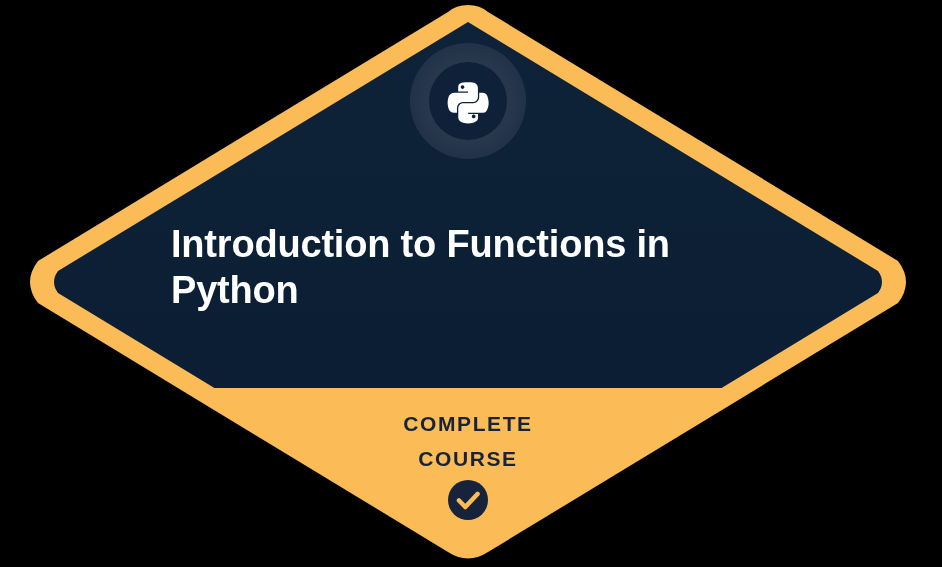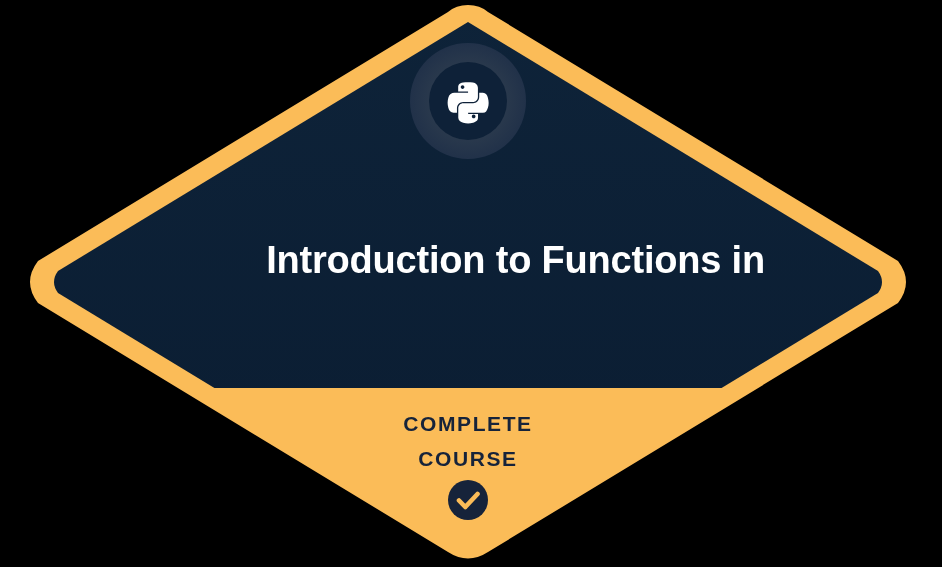--- a/index.html
+++ b/index.html
@@ -38,28 +38,27 @@
     width: 942px;
     height: 567px;
     pointer-events: none;
   }
 
   .course-title {
     position: absolute;
     left: 171px;
     top: 221px;
     width: 594px;
-    text-align: right;
+    text-align: left;
     color: #ffffff;
     font-family: "Liberation Sans", sans-serif;
     font-size: 38px;
     font-weight: bold;
     line-height: 46px;
     letter-spacing: -0.2px;
-    margin-top: 16px;
   }
 
   .status-block {
     position: absolute;
     left: 268px;
     top: 406px;
     width: 400px;
     text-align: center;
   }
 
@@ -149,20 +148,21 @@
     <g>
       <circle cx="468" cy="500" r="20" fill="#16233a"></circle>
       <path d="M 459 500.5 L 465.3 507 L 477.5 494" fill="none" stroke="#fbbc58" stroke-width="4.6" stroke-linecap="round" stroke-linejoin="round"></path>
     </g>
   </svg>
 
   <div class="overlay">
 
     <div class="course-title">
       <div>Introduction to Functions in</div>
+      <div>Python</div>
     </div>
 
     <div class="status-block">
       <div class="status-line">COMPLETE</div>
       <div class="status-line">COURSE</div>
     </div>
 
   </div>
 </div>
 

